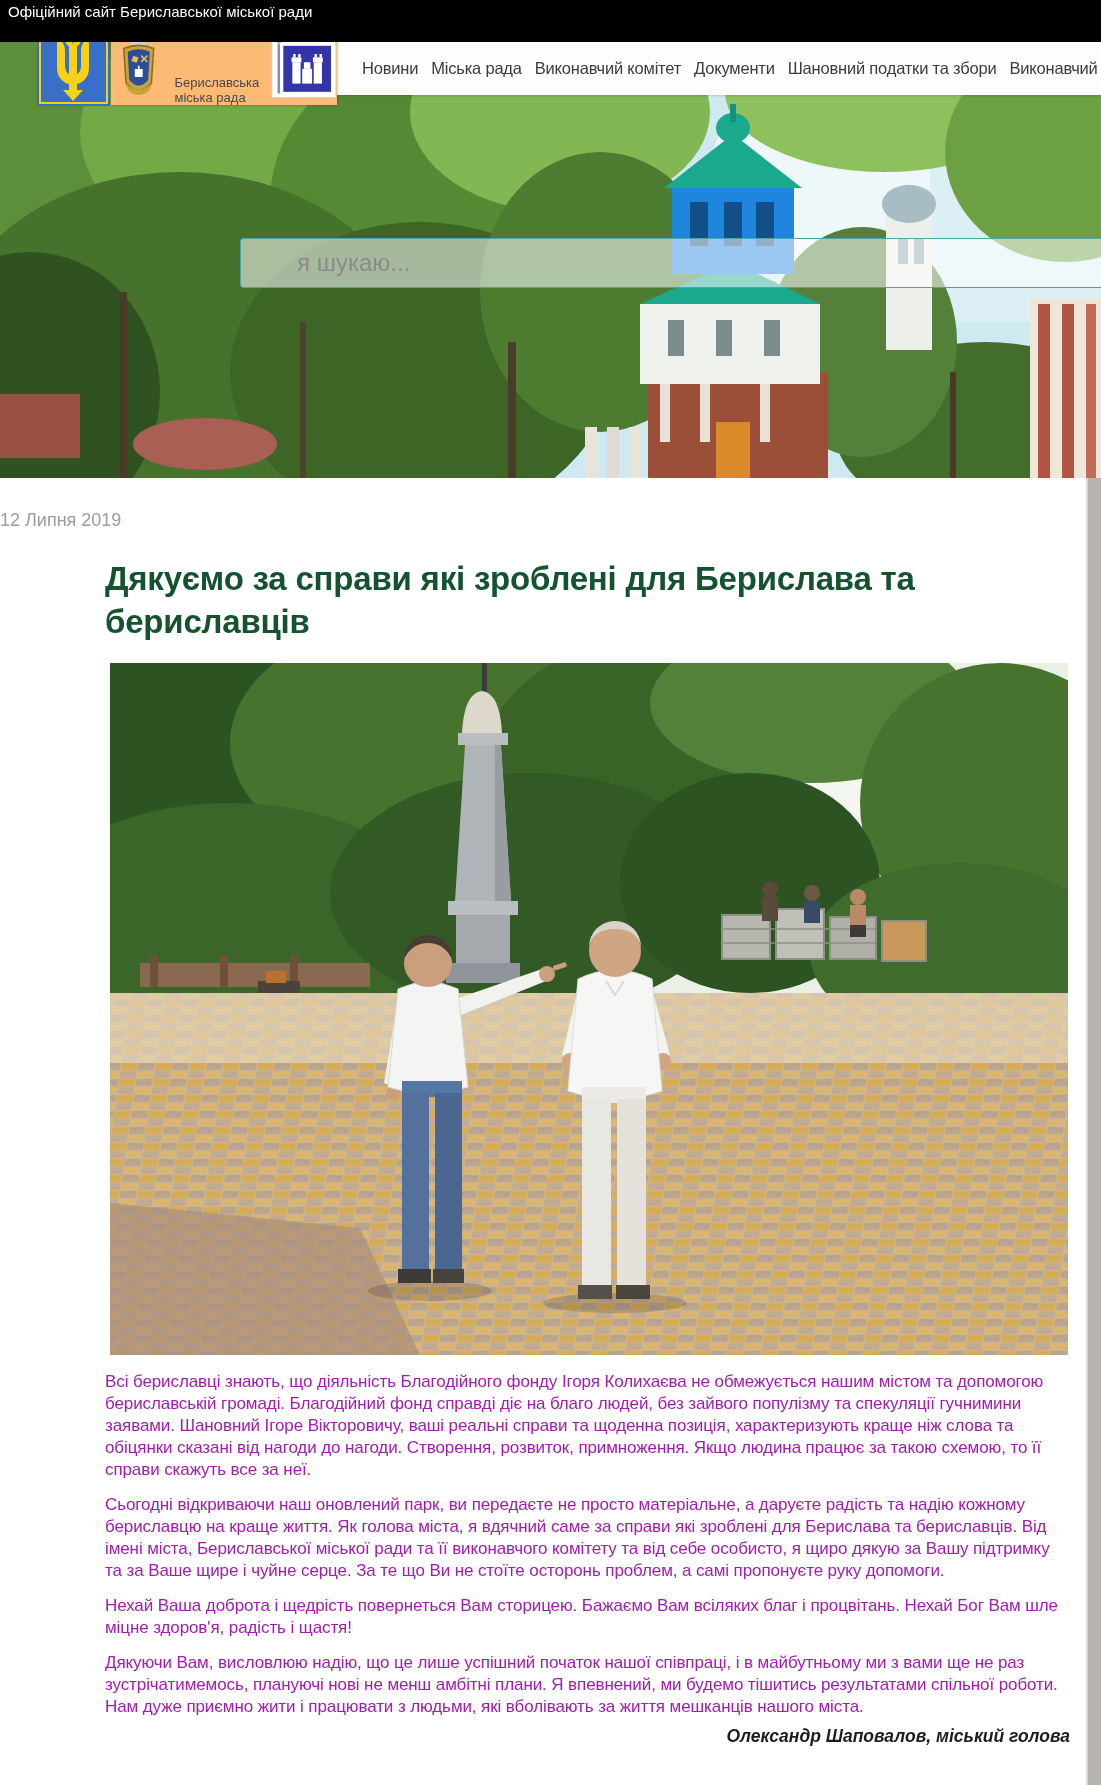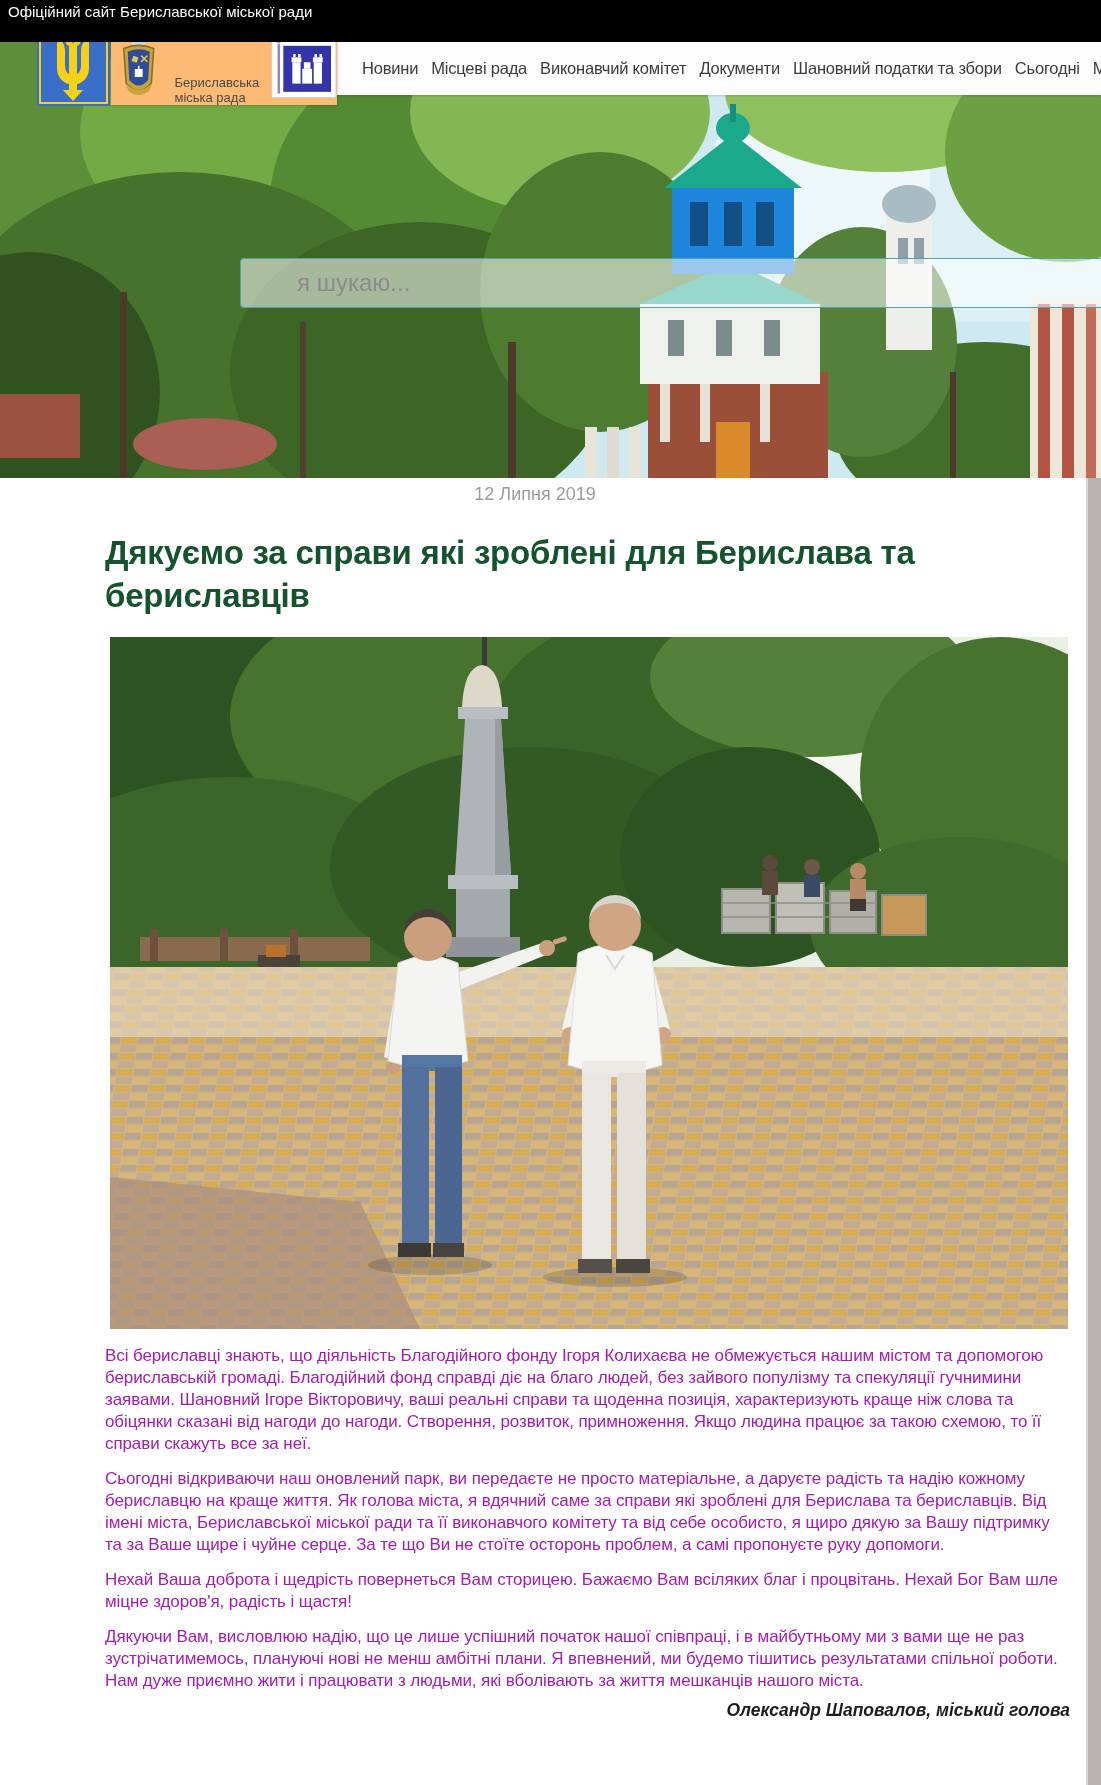--- a/index.html
+++ b/index.html
@@ -19,33 +19,33 @@
     box-shadow:0 1px 2px rgba(0,0,0,.15);
   }
   .navbar a{flex:none;font-size:16.5px;color:#3c3c3c;text-decoration:none;letter-spacing:-0.2px;cursor:pointer;}
   .trident{position:absolute;left:37px;top:-14px;width:73px;height:78px;}
   .logo-box{
     position:absolute;left:111px;top:-17px;width:226px;height:80px;background:#fdba74;
     display:flex;align-items:flex-end;box-shadow:0 0 3px rgba(0,0,0,.3);cursor:pointer;gap:10px;
   }
   .logo-text{font-size:13px;line-height:15px;color:#4a4a4a;width:88px;margin-left:6px;}
   .searchbar{
-    position:absolute;left:240px;right:0;top:216px;height:50px;
+    position:absolute;left:240px;right:0;top:196px;height:50px;
     background:rgba(255,255,255,.55);border:1px solid #4aa6ab;border-right:none;border-radius:4px 0 0 4px;
     box-sizing:border-box;
   }
   .searchbar input{
     width:100%;height:100%;background:transparent;border:none;outline:none;
     font-size:24px;color:#555;padding:0 0 0 56px;box-sizing:border-box;font-family:"Liberation Sans",sans-serif;
   }
   .searchbar input::placeholder{color:#8b8b8b;opacity:1;}
   
   .scroll-strip{position:absolute;right:0;top:478px;bottom:0;width:13px;background:#b7b3ae;border-left:2px solid #dbd8d3;cursor:pointer;}
   
-  .date{text-align:center;padding:6px 31px 0 0;font-size:18px;color:#9c9c9c;}
+  .date{text-align:left;padding:6px 31px 0 0;font-size:18px;color:#9c9c9c;margin-top:26px;}
   h1.title{margin:26px 0 0 105px;width:940px;font-size:33px;line-height:43px;font-weight:700;color:#14532d;letter-spacing:-0.2px;}
   .photo{margin:20px 0 0 110px;width:958px;height:692px;}
   .photo svg{display:block;width:100%;height:100%;}
   p.para{margin:13px 0 0 105px;width:965px;font-size:17px;line-height:22px;color:#a21caf;letter-spacing:-0.1px;}
   p.para.first{margin-top:16px;}
   .signature{margin:8px 31px 0 14px;text-align:right;font-style:italic;font-weight:bold;font-size:17.5px;color:#1d1d1b;}
 </style>
 </head>
 <body>
 
@@ -106,25 +106,25 @@
     <rect x="950" y="330" width="6" height="106" fill="#4a3a28"></rect>
     <rect x="0" y="352" width="80" height="64" fill="#9b5242"></rect>
     <rect x="585" y="385" width="12" height="51" fill="#e8e4da"></rect>
     <rect x="607" y="385" width="12" height="51" fill="#e0dbd0"></rect>
     <rect x="629" y="385" width="12" height="51" fill="#e8e4da"></rect>
     <ellipse cx="205" cy="402" rx="72" ry="26" fill="#aa5f55"></ellipse>
   </svg>
 
   <nav class="navbar">
     <a>Новини</a>
-    <a>Місцеві рада</a>
+    <a>Міська рада</a>
     <a>Виконавчий комітет</a>
     <a>Документи</a>
     <a>Шановний податки та збори</a>
-    <a>Сьогодні</a>
+    <a>Виконавчий</a>
     <a>Місто</a>
   </nav>
 
   <svg class="trident" viewBox="0 0 73 78">
     <rect width="73" height="78" fill="#3a6fc9"></rect>
     <rect x="3" y="3" width="67" height="72" fill="none" stroke="#f7d117" stroke-width="2"></rect>
     <path fill="#f7d117" d="M20 10 v30 c0 9 6 15 12 16 v6 h-6 l10 11 10-11 h-6 v-6 c6-1 12-7 12-16 V10 c-5 2-8 7-8 13 v15 c0 4-2 7-4 8 V18 c3-1 4-4 4-8 -4 0-7 2-8 6 -1-4-4-6-8-6 0 4 1 7 4 8 v28 c-2-1-4-4-4-8 V23 c0-6-3-11-8-13z"></path>
   </svg>
 
   <div class="logo-box">

